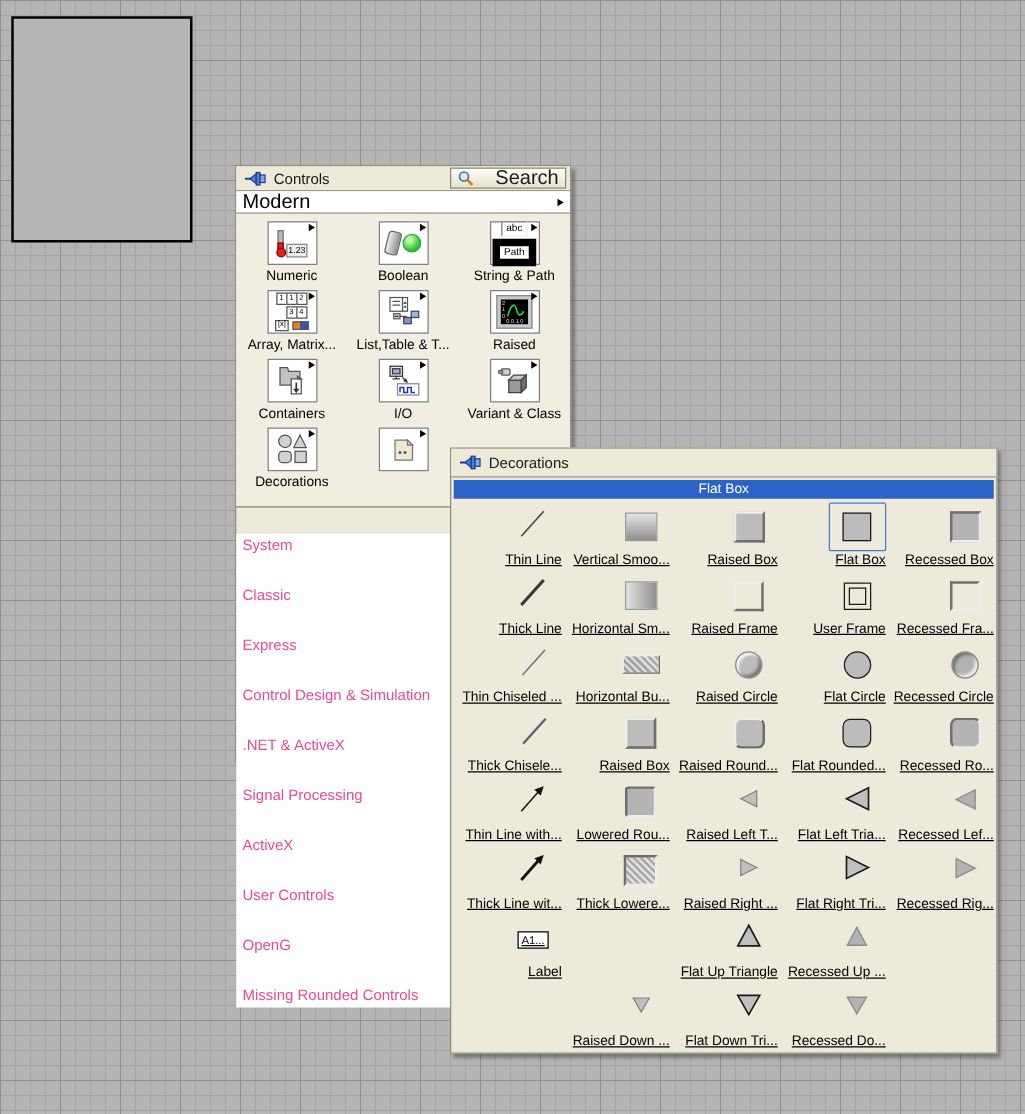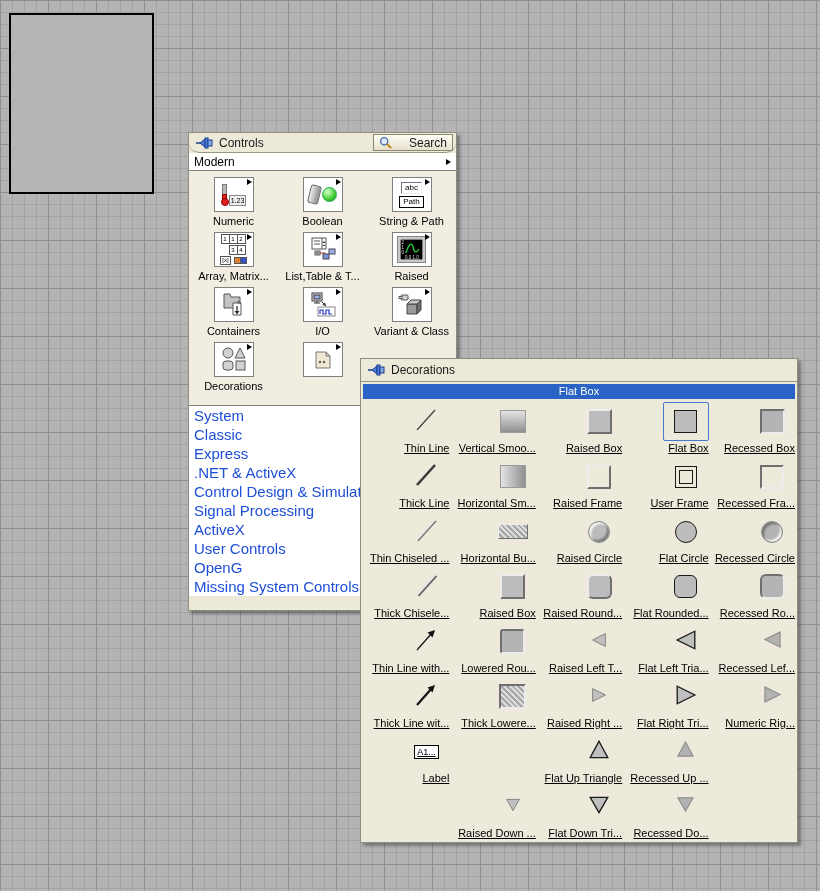--- a/index.html
+++ b/index.html
@@ -19,38 +19,38 @@
   
   .palwin{position:absolute;background:#ece9d8;border:1px solid #8f8d7d;
     box-shadow:3px 3px 3px rgba(70,70,70,.55);}
   .titlebar{display:flex;align-items:center;gap:6px;padding:0 3px 0 7px;
     background:#ece9d8;border-bottom:1px solid #9a9786;}
   .titlebar .title{font-size:12px;color:#1a1a1a;}
   .pin{flex:0 0 auto;display:block;}
 
   
   .controls-win{left:188px;top:132px;width:267px;height:477px;}
-  .cw-titlebar{height:19px;border-radius:10px;}
+  .cw-titlebar{height:19px;}
   .search-btn{margin-left:auto;height:15px;display:flex;align-items:center;gap:17px;
     padding:0 5px;background:linear-gradient(#fffef6,#e6e1cc);
-    border:1px solid #8a8871;font-size:12px;color:#1a1a1a;}
+    border:1px solid #8a8871;font-size:16px;color:#1a1a1a;}
   .cw-modern{height:17px;background:#fff;display:flex;align-items:center;
-    padding:0 5px;font-size:12px;color:#000;border-bottom:1px solid #848270;}
+    padding:0 5px;font-size:16px;color:#000;border-bottom:1px solid #848270;}
   .tri-r{width:0;height:0;border-left:5px solid #000;border-top:3px solid transparent;
     border-bottom:3px solid transparent;}
   .cw-modern .tri-r{margin-left:auto;}
   .cw-icon-area{height:228px;background:#f1eee1;border-bottom:1px solid #848270;
     display:grid;grid-template-columns:repeat(3,1fr);grid-auto-rows:55px;padding-top:6px;}
   .cw-item{display:flex;flex-direction:column;align-items:center;}
   .cw-tile{position:relative;width:38px;height:33px;background:#fff;
     border:1px solid #7f7f7f;display:flex;align-items:center;justify-content:center;}
   .cw-tile .tri-r{position:absolute;top:1px;right:1px;border-left-width:5px;}
   .cw-label{font-size:11px;color:#000;margin-top:3px;white-space:nowrap;}
   .cw-cats{background:#fff;}
-  .cw-cat{height:19px;line-height:19px;padding-left:5px;font-size:15px;color:#1d4ed8;white-space:nowrap;}
+  .cw-cat{height:19px;line-height:19px;padding-left:5px;font-size:12px;color:#ec4899;white-space:nowrap;margin-top:21px;}
 
   
   .deco-win{left:360px;top:358px;width:436px;height:483px;background:#eeeadb;}
   .dw-titlebar{height:22px;}
   .dw-header{margin:2px;height:15px;line-height:15px;background:#2b62c6;color:#fff;
     font-size:11px;text-align:center;}
   .dw-grid{display:grid;grid-template-columns:repeat(5,1fr);grid-auto-rows:55px;padding:1px 2px;}
   .deco-cell{display:flex;flex-direction:column;align-items:flex-end;justify-content:flex-end;padding-bottom:3px;text-decoration:underline;}
   .deco-iconwrap{width:44px;height:37px;display:flex;align-items:center;justify-content:center;
     margin-bottom:1px;border:1px solid transparent;border-radius:2px;}
@@ -131,21 +131,21 @@
    <div style="width:13px;height:13px;border-radius:50%;border:1px solid #2a5;background:radial-gradient(circle at 35% 30%, #b9f7a9 15%, #3ecb2e 60%, #1c8a12)"></div>
             </div>
             <span class="tri-r"></span>
           </div>
           <div class="cw-label">Boolean</div>
         </div>
         <div class="cw-item">
           <div class="cw-tile">
             <div style="display:flex;flex-direction:column;gap:2px;align-items:center">
    <div style="border:1px solid;border-color:#777 #eee #eee #777;background:#fff;font-size:8px;line-height:10px;padding:0 3px">abc</div>
-   <div style="border:1px solid #000000;background:#fff;font-size:8px;line-height:10px;padding:0 3px">Path</div>
+   <div style="border:6px solid #000000;background:#fff;font-size:8px;line-height:10px;padding:0 3px">Path</div>
             </div>
             <span class="tri-r"></span>
           </div>
           <div class="cw-label">String &amp; Path</div>
         </div>
         <div class="cw-item">
           <div class="cw-tile">
             <div style="display:flex;flex-direction:column;align-items:center;gap:1px">
    <div style="display:flex">
                 <div style="width:7px;height:8px;border:1px solid #555;margin-left:-1px;background:#fff;font-size:6px;line-height:8px;text-align:center">1</div>
@@ -268,27 +268,27 @@
  </svg>
             <span class="tri-r"></span>
           </div>
           <div class="cw-label"></div>
         </div>
       </div>
     <div class="cw-cats">
         <div class="cw-cat">System</div>
         <div class="cw-cat">Classic</div>
         <div class="cw-cat">Express</div>
+        <div class="cw-cat">Control Design &amp; Simulation</div>
         <div class="cw-cat">.NET &amp; ActiveX</div>
-        <div class="cw-cat">Control Design &amp; Simulation</div>
         <div class="cw-cat">Signal Processing</div>
         <div class="cw-cat">ActiveX</div>
         <div class="cw-cat">User Controls</div>
         <div class="cw-cat">OpenG</div>
-        <div class="cw-cat">Missing System Controls</div>
+        <div class="cw-cat">Missing Rounded Controls</div>
       </div>
   </div>
 
   <div class="palwin deco-win">
     <div class="titlebar dw-titlebar">
       <svg class="pin" width="17" height="14" viewBox="0 0 17 14">
         <line x1="0" y1="7" x2="5" y2="7" stroke="#1a3f8f" stroke-width="1.5"></line>
         <polygon points="4,7 9,3 9,11" fill="#4f7fd9" stroke="#1a3f8f" stroke-width="1"></polygon>
         <rect x="9" y="2" width="3" height="10" fill="#4f7fd9" stroke="#1a3f8f" stroke-width="1"></rect>
         <rect x="12" y="4" width="4" height="6" fill="#86a9e8" stroke="#1a3f8f" stroke-width="1"></rect>
@@ -498,21 +498,21 @@
               </svg></div>
           </div>
           <div class="deco-label">Flat Right Tri...</div>
         </div>
         <div class="deco-cell">
           <div class="deco-iconwrap">
             <div><svg width="19" height="19" viewBox="0 0 20 20">
                 <polygon points="2,2 2,18 18,10" fill="#b2b2b2" stroke="#8d8d8d" stroke-width="1.2"></polygon>
               </svg></div>
           </div>
-          <div class="deco-label">Numeric Rig...</div>
+          <div class="deco-label">Recessed Rig...</div>
         </div>
         <div class="deco-cell">
           <div class="deco-iconwrap">
             <div class="d-label-box">A1...</div>
           </div>
           <div class="deco-label">Label</div>
         </div>
         <div class="deco-cell"></div>
         <div class="deco-cell">
           <div class="deco-iconwrap">

